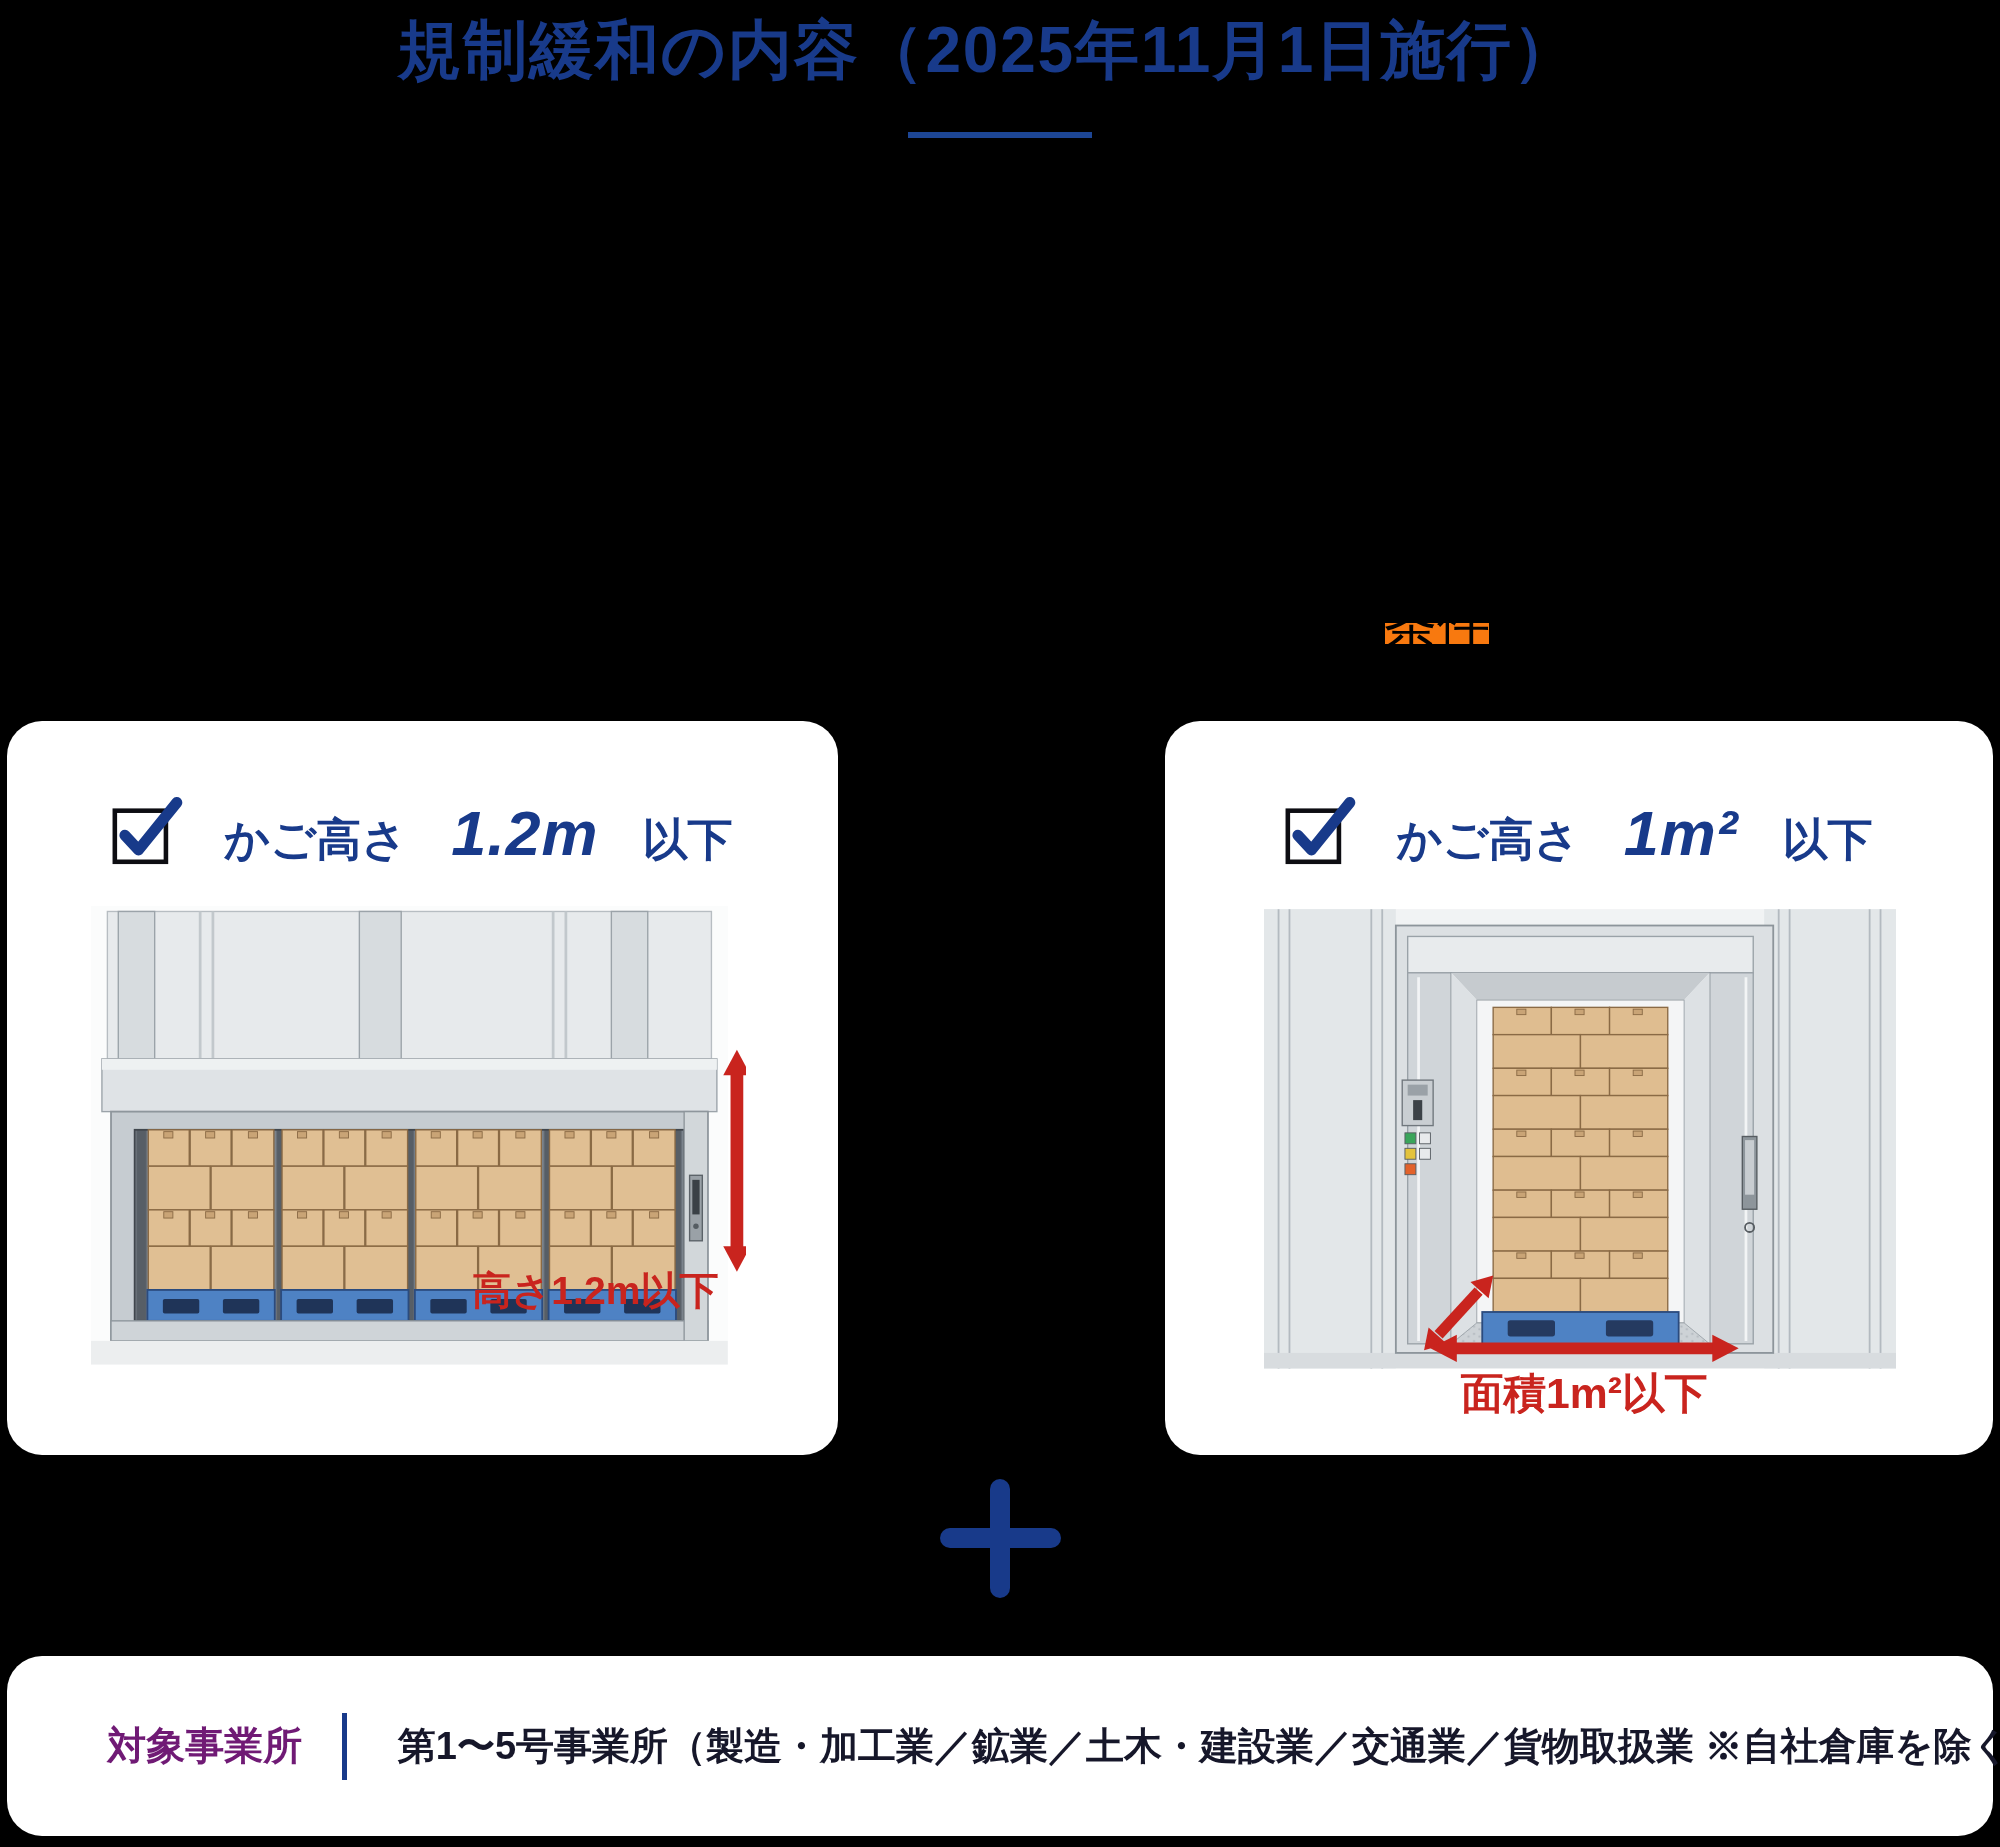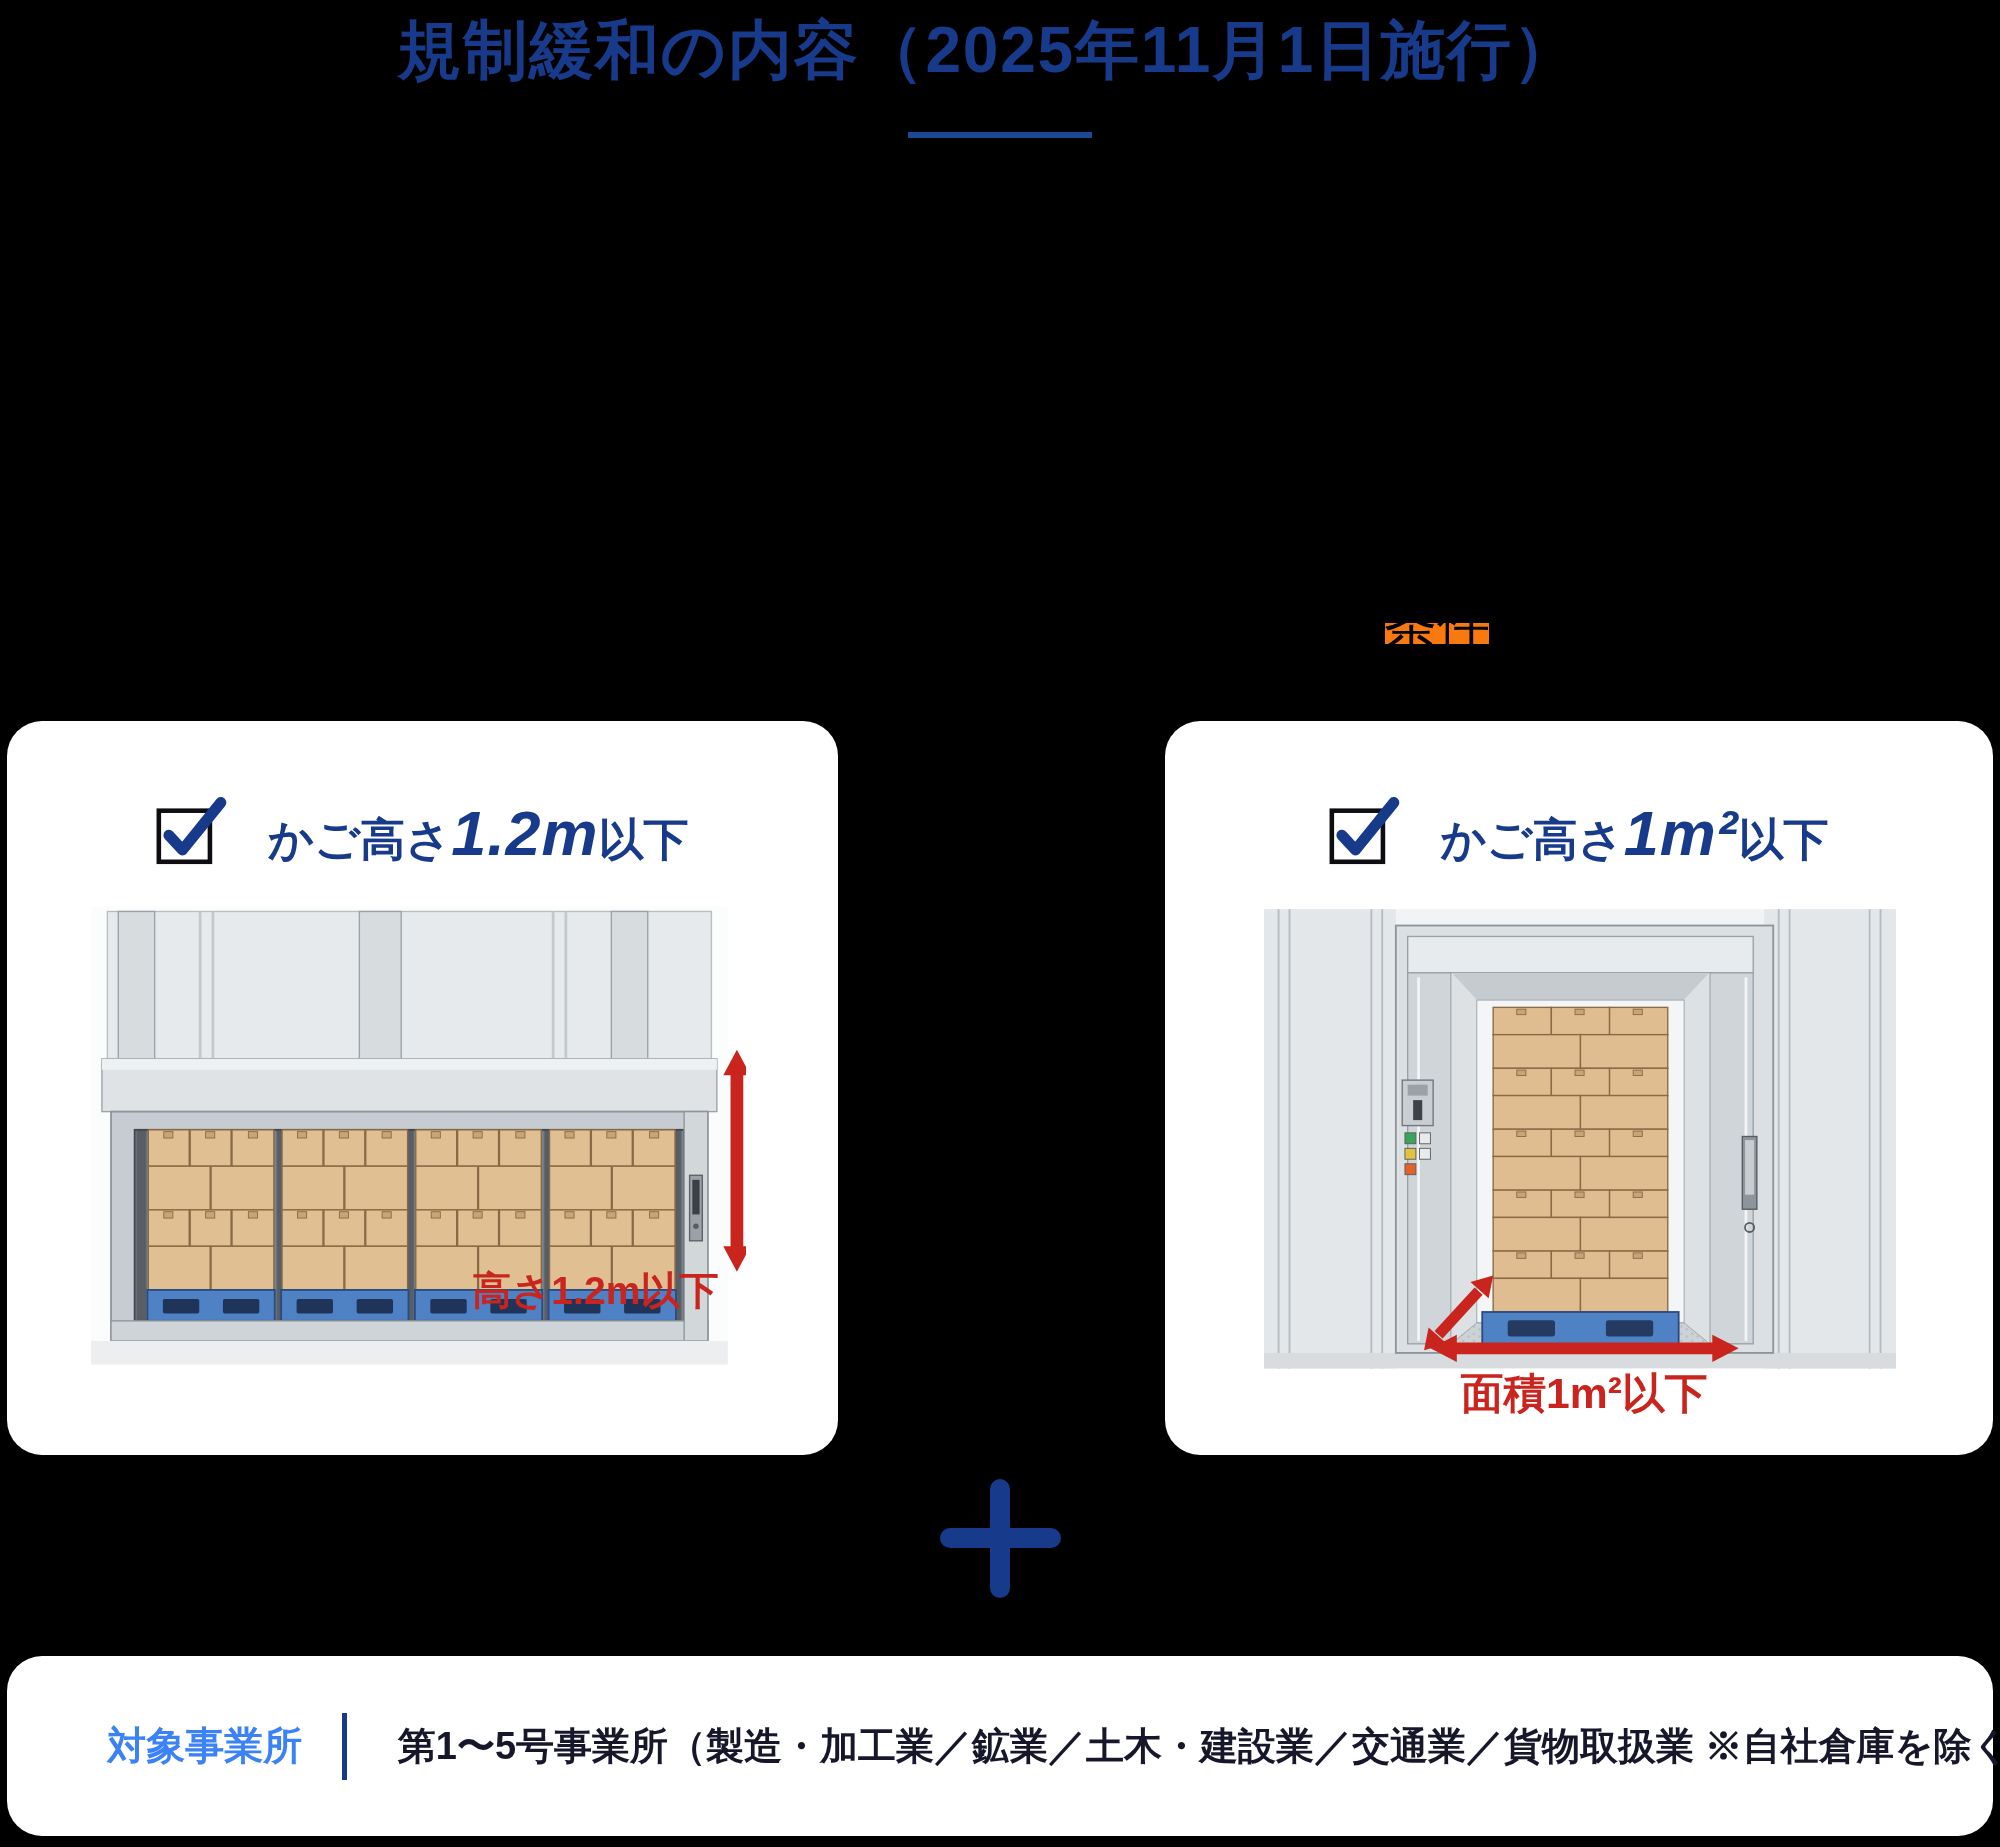--- a/index.html
+++ b/index.html
@@ -26,33 +26,33 @@
     color:#000;font-size:53px;font-weight:400;line-height:1;white-space:nowrap;
   }
   
   .card{background:#fff;border-radius:35px;}
   .card-left{left:7.3px;top:721px;width:831px;height:734px;}
   .card-right{left:1165px;top:721px;width:828px;height:734px;}
   .heading{
     position:absolute;top:71px;left:0;width:100%;height:82px;
     display:flex;justify-content:center;align-items:center;gap:38px;
   }
-  .heading-text{display:flex;align-items:baseline;color:#183a8a;font-weight:800;white-space:nowrap;}
+  .heading-text{display:flex;align-items:baseline;color:#183a8a;font-weight:800;white-space:nowrap;gap:44px;}
   .heading-text .small{font-size:45px;}
   .heading-text .big{font-size:63px;letter-spacing:0.9px;font-style:italic;}
   .checkbox-wrap{width:73px;height:73px;position:relative;flex:0 0 auto;}
   
   .plus-h{left:940px;top:1528px;width:121px;height:20px;background:#183a8a;border-radius:10px;}
   .plus-v{left:990px;top:1479px;width:20px;height:119px;background:#183a8a;border-radius:10px;}
   
   .footer{
     left:7.3px;top:1656px;width:1986px;height:180px;background:#fff;border-radius:35px;
     display:flex;align-items:center;
   }
-  .footer-label{margin-left:100px;color:#3b82f6;font-size:39px;font-weight:800;white-space:nowrap;}
+  .footer-label{margin-left:100px;color:#701a75;font-size:39px;font-weight:800;white-space:nowrap;}
   .footer-divider{width:4.5px;height:67px;background:#183a8a;margin-left:40px;margin-right:51px;flex:0 0 auto;}
   .footer-text{color:#16172a;font-size:38px;font-weight:700;white-space:nowrap;letter-spacing:0px;}
   svg text{font-family:"Liberation Sans",sans-serif;}
 </style>
 </head>
 <body>
 
 <div class="abs title">規制緩和の内容（2025年11月1日施行）</div>
 <div class="abs title-underline"></div>
 

